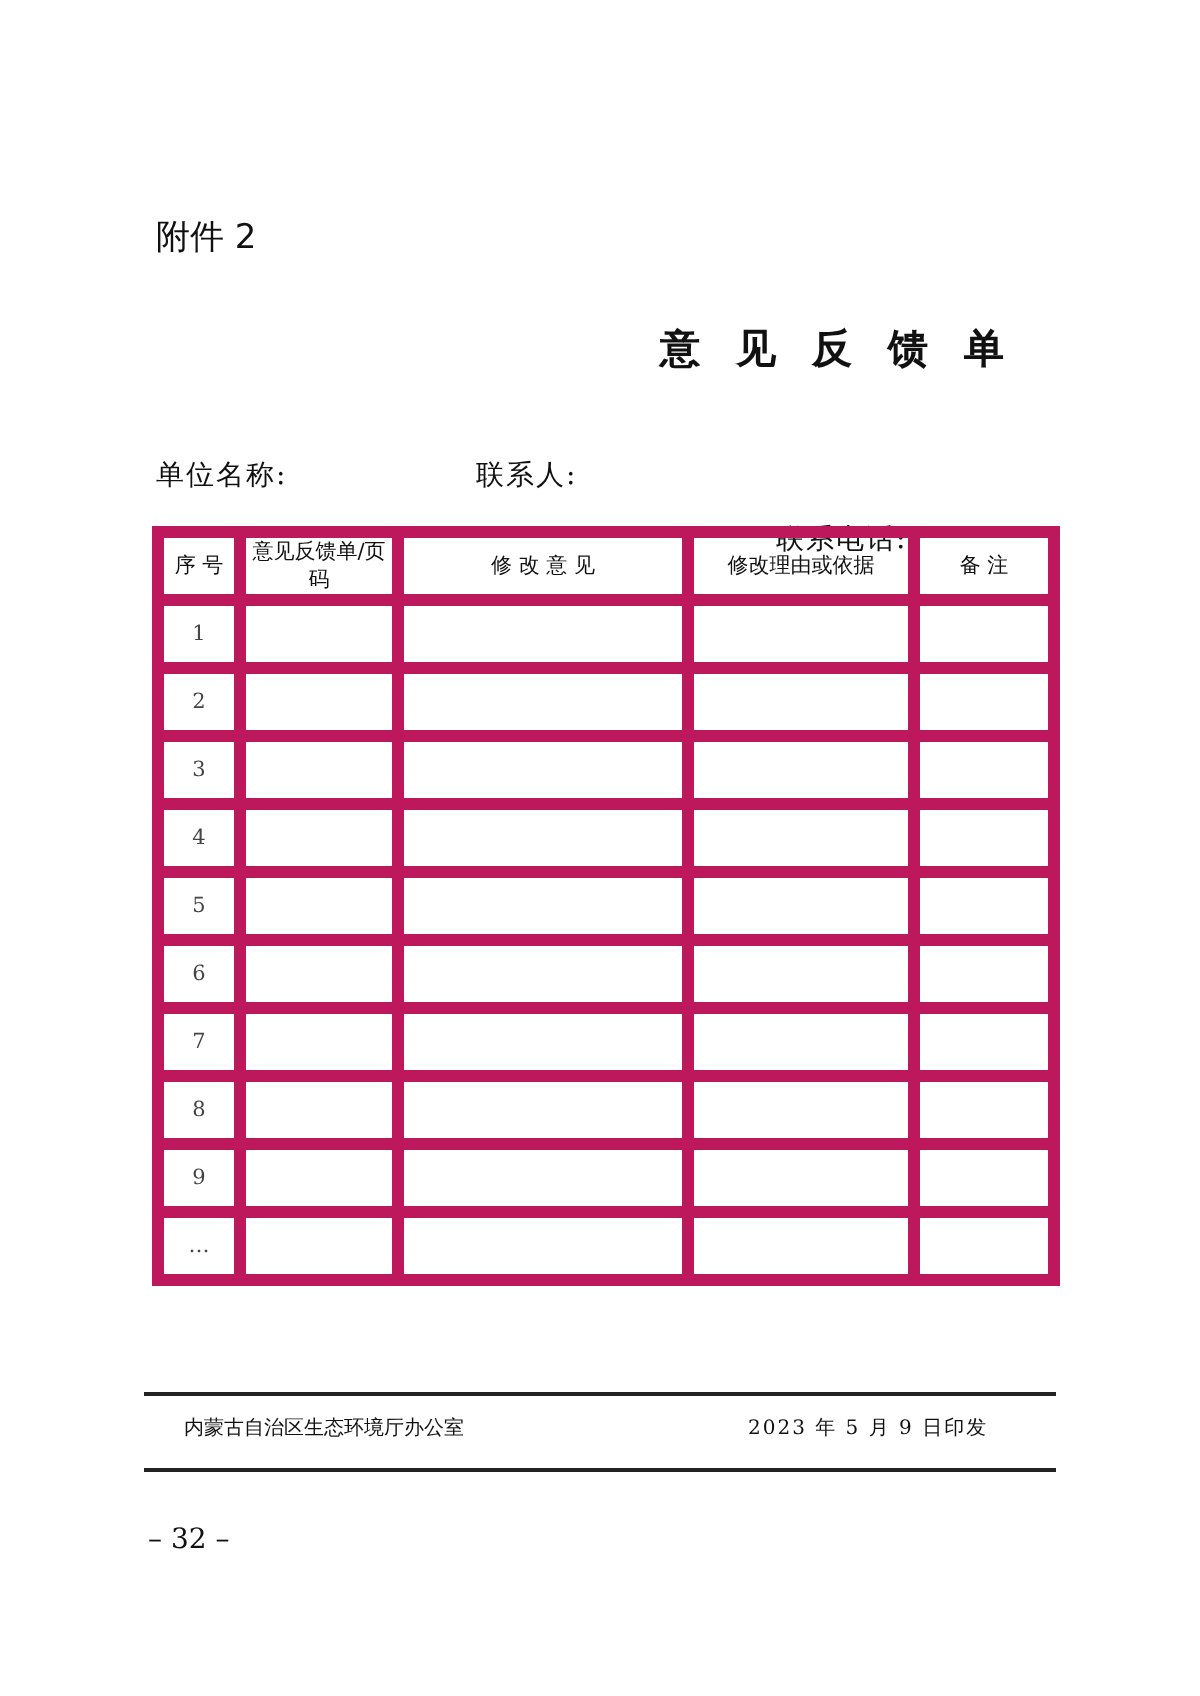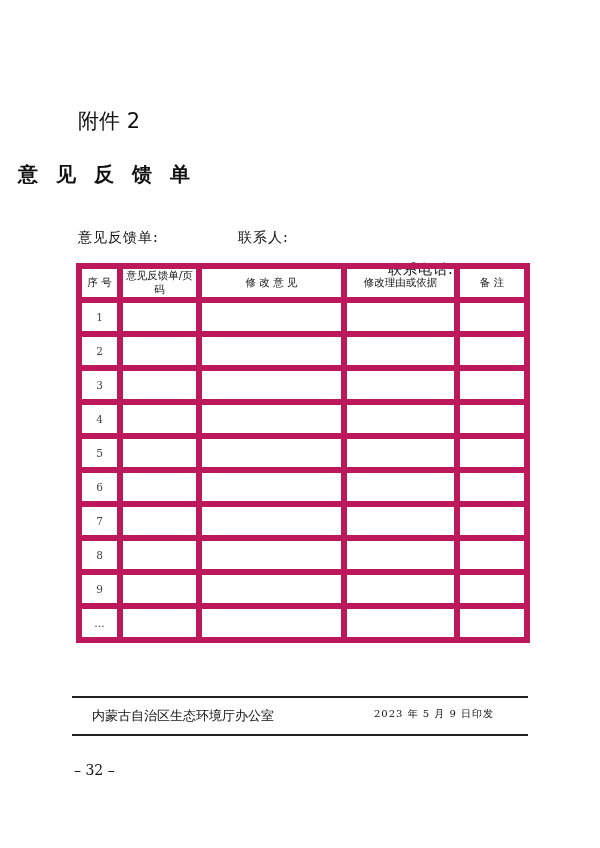--- a/index.html
+++ b/index.html
@@ -1,36 +1,36 @@
 <!DOCTYPE html>
 <html><head>
 <meta charset="utf-8">
 <style>
   html, body { margin:0; padding:0; background:#ffffff; }
   body { width:600px; height:848px; position:relative; overflow:hidden; color:#111; }
   .abs { position:absolute; }
-  .attach { left:78px; top:107px; font-family:"DejaVu Sans", sans-serif; font-size:21px; }
-  .title { left:0; width:520px; top:161px; text-align:left; font-family:"DejaVu Serif", serif; font-size:20px; font-weight:bold; letter-spacing:18px; padding-left:18px; box-sizing:border-box; }
+  .attach { left:78px; top:107px; font-family:"DejaVu Sans", sans-serif; font-size:17px; }
+  .title { left:0; width:520px; top:161px; text-align:right; font-family:"DejaVu Serif", serif; font-size:20px; font-weight:bold; letter-spacing:18px; padding-left:18px; box-sizing:border-box; }
   .field { top:229px; font-family:"DejaVu Serif", serif; font-size:14px; letter-spacing:1px; }
   table.fb { position:absolute; left:76px; top:263px; width:448px; border-collapse:collapse; border:2px solid #333; table-layout:fixed; }
   table.fb th, table.fb td { border:6px solid #be185d; height:28px; padding:0; text-align:center; vertical-align:middle; }
   table.fb th { font-family:"DejaVu Sans", sans-serif; font-size:10.5px; font-weight:normal; }
   table.fb td { font-family:"DejaVu Serif", serif; font-size:10.5px; color:#444; }
   .rule { left:72px; width:456px; height:0; border-top:2px solid #222; }
-  .org { left:92px; top:707px; font-family:"DejaVu Serif", serif; font-size:13px; }
+  .org { left:92px; top:707px; font-family:"DejaVu Serif", serif; font-size:10px; }
   .date { left:374px; top:707px; font-family:"DejaVu Serif", serif; font-size:10px; letter-spacing:1px; }
   .page { left:74px; top:762px; font-family:"DejaVu Serif", serif; font-size:14px;text-align:center; }
 </style>
 </head>
 <body>
 
 <div class="abs attach">附件 2</div>
 <div class="abs title">意见反馈单</div>
 
-<div class="abs field" style="left:78px;">意见反馈单:</div>
+<div class="abs field" style="left:78px;">单位名称:</div>
 <div class="abs field" style="left:238px;">联系人:</div>
 <div class="abs field" style="left:388px;margin-top:32px;">联系电话:</div>
 
 <table class="fb">
   <colgroup>
     <col style="width:41px">
       <col style="width:79px">
       <col style="width:145px">
       <col style="width:113px">
       <col style="width:70px">

